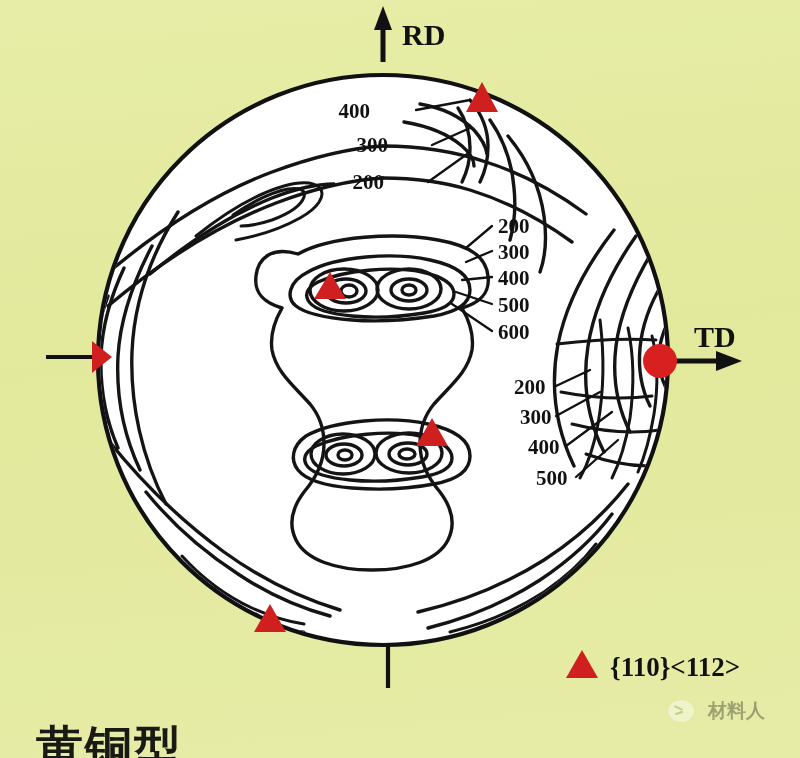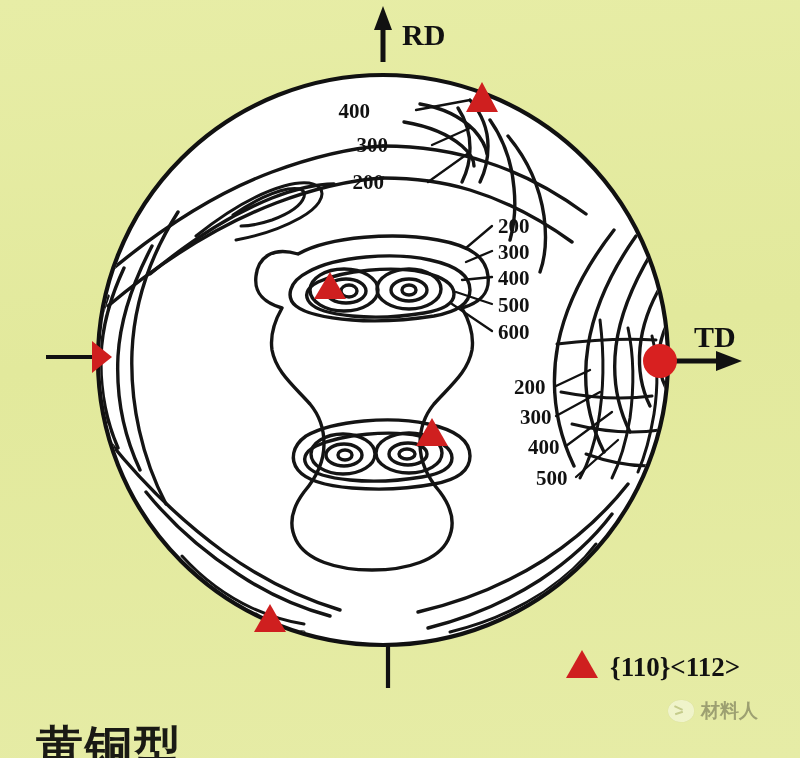--- a/index.html
+++ b/index.html
@@ -127,20 +127,21 @@
     width: 8px; height: 2px;
     background: #9aa26a;
     transform: rotate(-18deg);
   }
   #watermark .wm-text {
     font-family: "DejaVu Sans", sans-serif;
     font-size: 19px;
     font-weight: bold;
     color: #3a3a2c;
     white-space: nowrap;
+    margin-left: 7px;
   }
 </style>
 </head>
 <body>
 
 <div id="root">
   <div id="bg-gradient"></div>
 
   <svg id="figure" viewBox="0 0 800 758">
 

